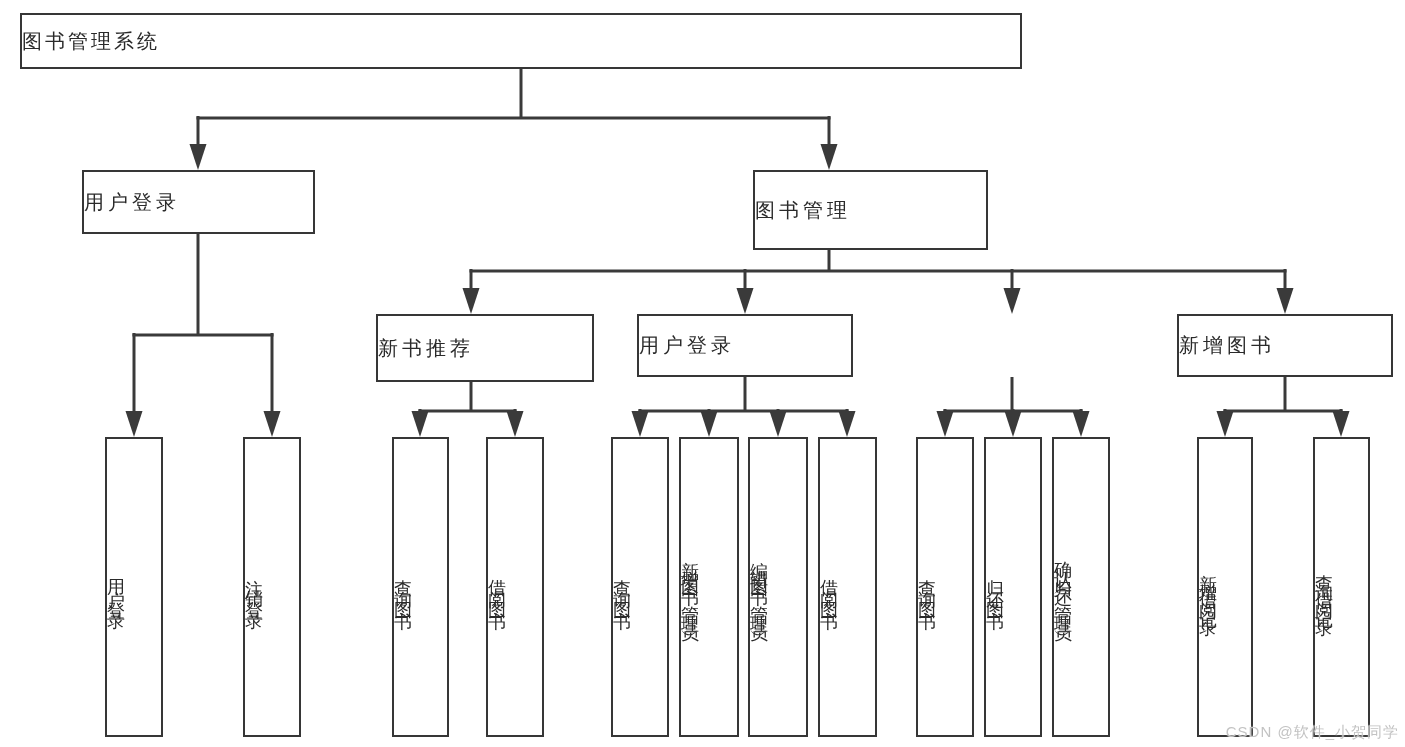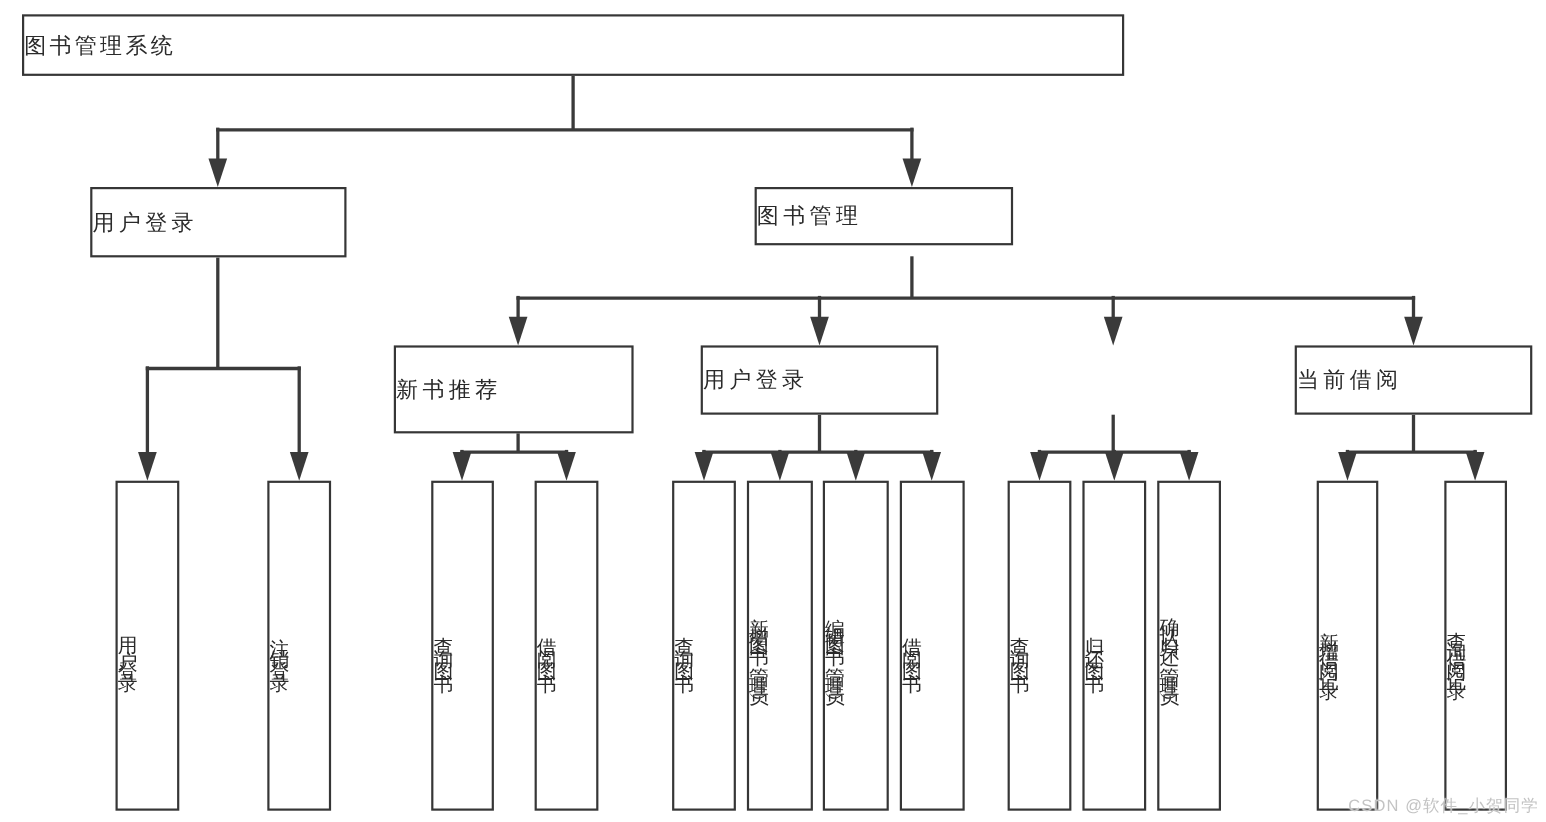--- a/index.html
+++ b/index.html
@@ -112,32 +112,32 @@
       <polygon points="1332.5,411 1349.5,411 1341,437" fill="#3a3a3a"></polygon>
     </svg>
 
   <div class="box root hlabel" style="left:20px; top:13px; width:1002px; height:56px;">
     <span class="label">图书管理系统</span>
   </div>
 
   <div class="box hlabel" style="left:82px; top:170px; width:233px; height:64px;">
     <span class="label">用户登录</span>
   </div>
-  <div class="box hlabel" style="left:686px; top:170px; width:235px; height:53px;">
+  <div class="box hlabel" style="left:753px; top:170px; width:235px; height:80px;">
     <span class="label">图书管理</span>
   </div>
 
-  <div class="box hlabel" style="left:358px; top:314px; width:218px; height:80px;">
+  <div class="box hlabel" style="left:376px; top:314px; width:218px; height:68px;">
     <span class="label">新书推荐</span>
   </div>
   <div class="box hlabel" style="left:637px; top:314px; width:216px; height:63px;">
     <span class="label">用户登录</span>
   </div>
   <div class="box hlabel" style="left:1177px; top:314px; width:216px; height:63px;">
-    <span class="label">当前借阅</span>
+    <span class="label">新增图书</span>
   </div>
 
   <div class="box vlabel" style="left:105px; top:437px; width:58px; height:300px;">
     <span class="label">用户登录</span>
   </div>
   <div class="box vlabel" style="left:243px; top:437px; width:58px; height:300px;">
     <span class="label">注销登录</span>
   </div>
 
   <div class="box vlabel" style="left:392px; top:437px; width:57px; height:300px;">

